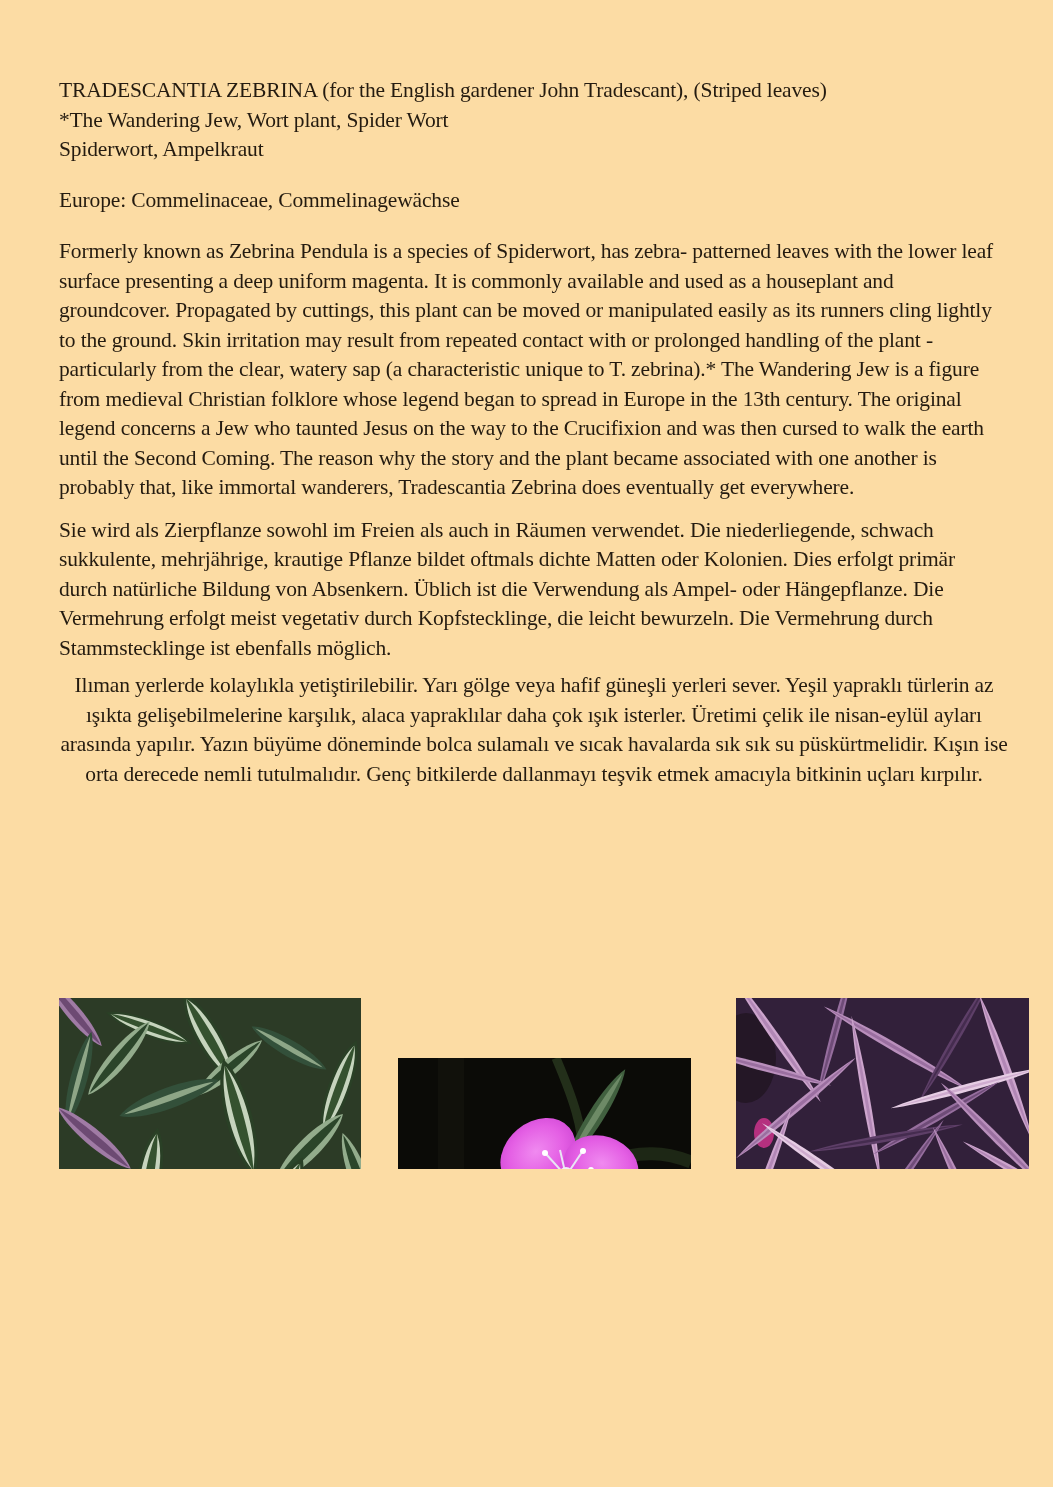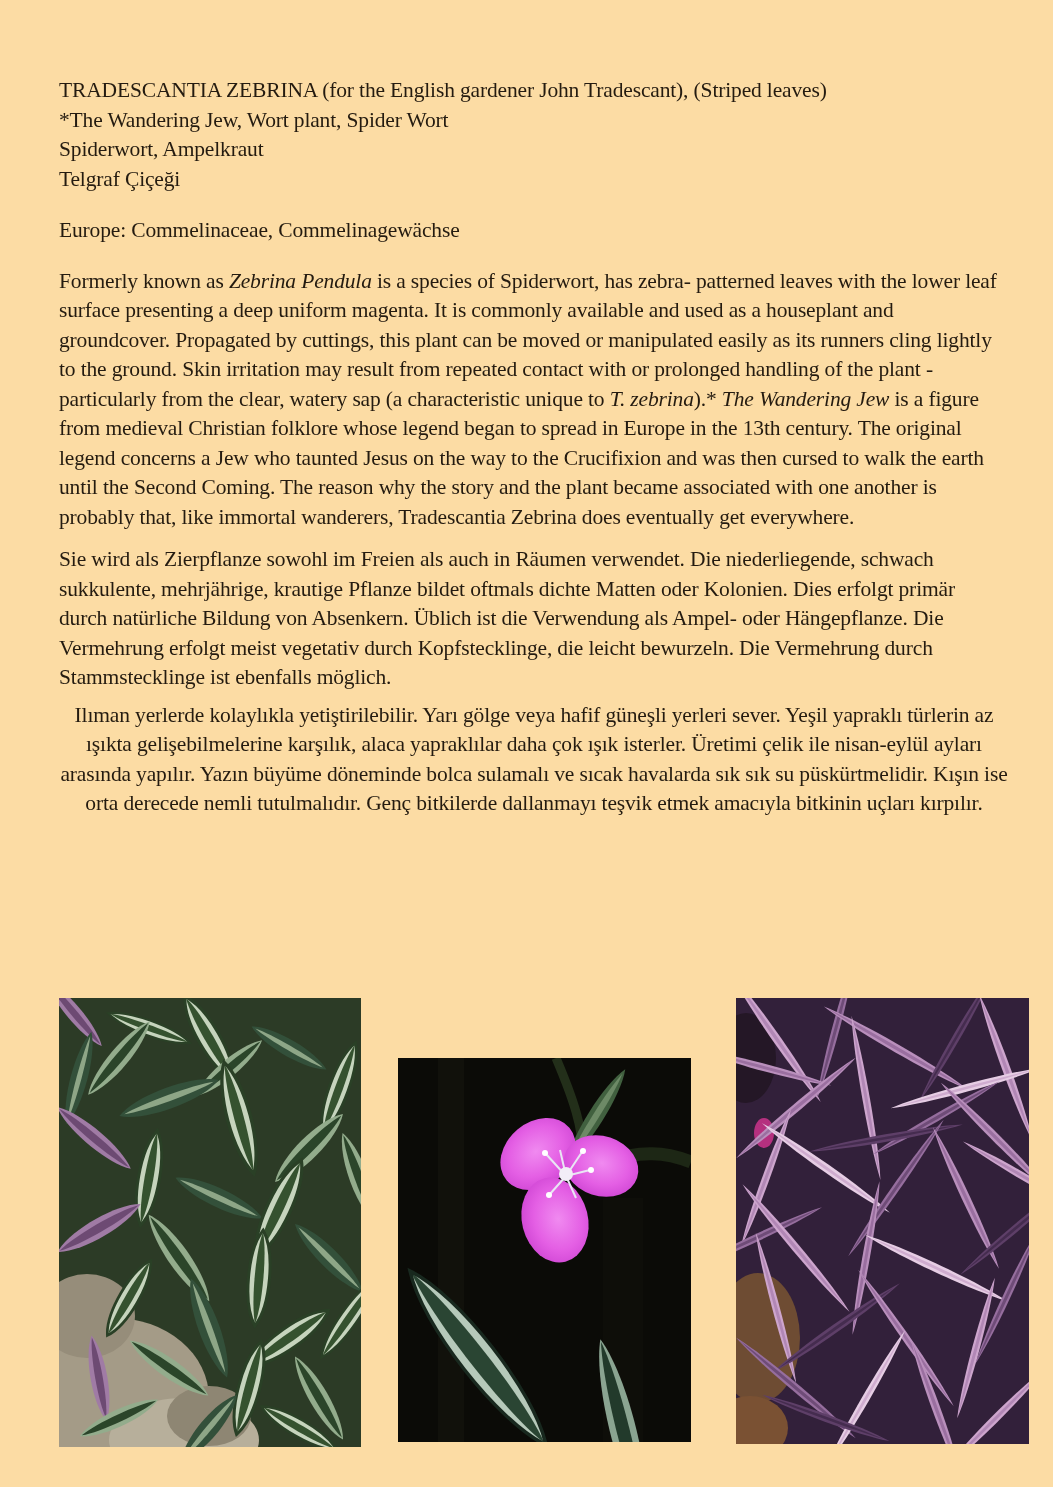--- a/index.html
+++ b/index.html
@@ -1,44 +1,43 @@
 <!DOCTYPE html>
 <html><head>
 <meta charset="utf-8">
 <style>
   html,body{margin:0;padding:0;background:#fcdca4;}
-  .page{position:relative;width:1053px;height:1487px;background:#fcdca4;
+  .page{position:relative;width:1053px;height:1169px;background:#fcdca4;
         font-family:"Liberation Serif","DejaVu Serif",serif;color:#241b10;overflow:hidden;}
   .textcol{position:absolute;left:59px;top:60px;width:950px;
            font-size:21.5px;line-height:29.5px;letter-spacing:-0.15px;}
   .block{margin:0 0 16px 0;}
   .tax{margin:0 0 12px 0;}
   .para{margin:0 0 13px 0;text-align:left;}
   .para-de{margin:0 16px 8px 0;}
   .para-tr{margin:0;text-align:center;}
-  .it{font-style:italic;}
+  .it{}
   figure.photo{position:absolute;margin:0;padding:0;}
   figure.photo svg{display:block;width:100%;height:100%;}
   .photo-left{left:59px;top:998px;width:302px;height:449px;}
   .photo-middle{left:398px;top:1058px;width:293px;height:384px;}
   .photo-right{left:736px;top:998px;width:293px;height:446px;}
 </style>
 </head>
 <body>
 
 <div class="page">
 
   <div class="textcol">
 
     <p class="block">
       </p>
       <div>TRADESCANTIA ZEBRINA (for the English gardener John Tradescant), (Striped leaves)</div>
       <div>*The Wandering Jew, Wort plant, Spider Wort</div>
       <div>Spiderwort, Ampelkraut</div>
-      <div>Telgraf Çiçeği</div>
     <p></p>
 
     <p class="block tax">
       </p>
       <div>Europe: Commelinaceae, Commelinagewächse</div>
     <p></p>
 
     <p class="para"><span>Formerly known as </span><span class="it">Zebrina Pendula</span><span> is a species of Spiderwort, has zebra- patterned leaves with the lower leaf surface presenting a deep uniform magenta. It is commonly available and used as a houseplant and groundcover. Propagated by cuttings, this plant can be moved or manipulated easily as its runners cling lightly to the ground. Skin irritation may result from repeated contact with or prolonged handling of the plant - particularly from the clear, watery sap (a characteristic unique to </span><span class="it">T. zebrina</span><span>).* </span><span class="it">The Wandering Jew</span><span> is a figure from medieval Christian folklore whose legend began to spread in Europe in the 13th century. The original legend concerns a Jew who taunted Jesus on the way to the Crucifixion and was then cursed to walk the earth until the Second Coming. The reason why the story and the plant became associated with one another is probably that, like immortal wanderers, Tradescantia Zebrina does eventually get everywhere.</span></p>
 
     <p class="para para-de">Sie wird als Zierpflanze sowohl im Freien als auch in Räumen verwendet. Die niederliegende, schwach sukkulente, mehrjährige, krautige Pflanze bildet oftmals dichte Matten oder Kolonien. Dies erfolgt primär durch natürliche Bildung von Absenkern. Üblich ist die Verwendung als Ampel- oder Hängepflanze. Die Vermehrung erfolgt meist vegetativ durch Kopfstecklinge, die leicht bewurzeln. Die Vermehrung durch Stammstecklinge ist ebenfalls möglich.</p>

